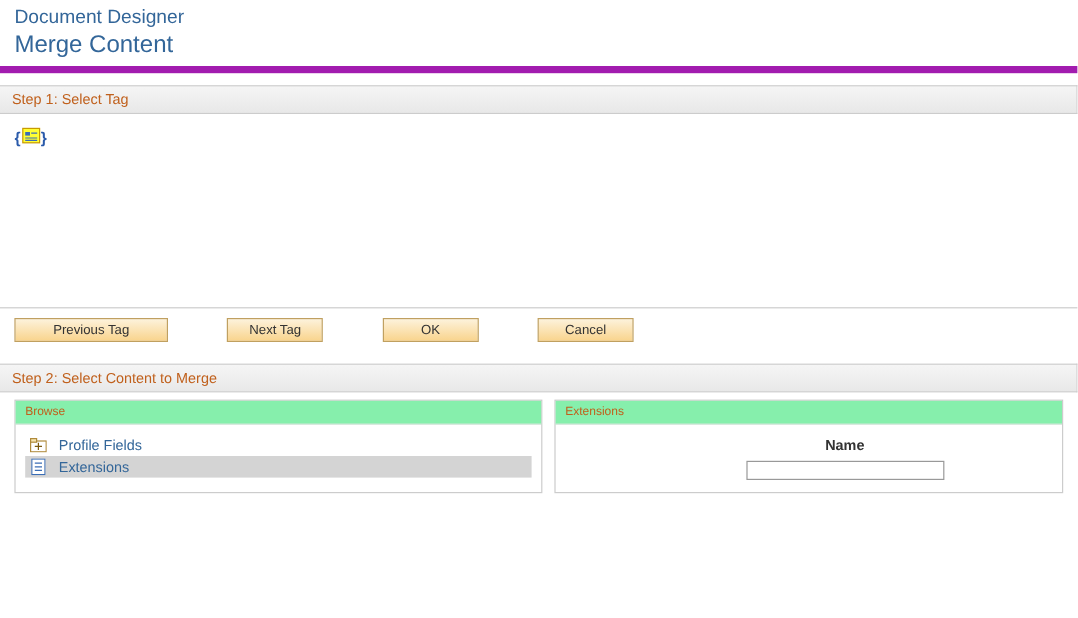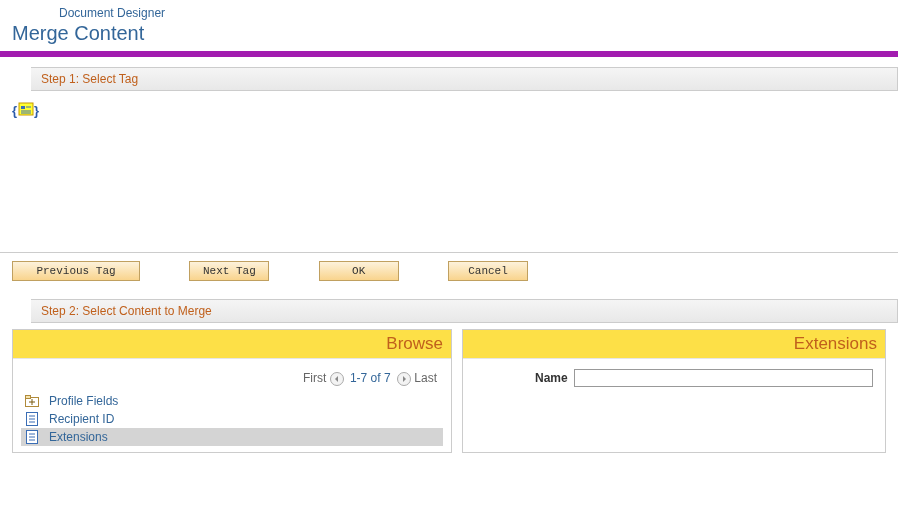--- a/index.html
+++ b/index.html
@@ -7,40 +7,38 @@
     margin: 0;
     padding: 0;
     font-family: Arial, sans-serif;
     font-size: 12px;
     background: #fff;
     color: #333;
     width: 898px;
   }
   .breadcrumb {
     padding: 6px 12px 2px 12px;
-    font-size: 12px;
+    font-size: 16px;
     color: #336699;
-    margin-left: 47px;
   }
   .breadcrumb a { color: #336699; text-decoration: none; cursor: pointer; }
   .page-title {
     padding: 0 12px 6px 12px;
     font-size: 20px;
     color: #336699;
     border-bottom: 6px solid #a21caf;
   }
   .step-bar {
     background: linear-gradient(#f5f5f5, #e8e8e8);
     border: 1px solid #ccc;
     border-left: none;
     padding: 4px 10px;
     color: #c0601c;
     font-size: 12px;
     margin-top: 10px;
-    margin-left: 31px;
   }
   .step1-area {
     border: 1px solid #ccc;
     border-top: none;
     border-left: none;
     border-right: none;
     height: 162px;
     padding: 10px 12px;
   }
   .tag-icon-box {
@@ -60,40 +58,38 @@
     line-height: 18px;
     text-align: center;
     background: linear-gradient(#fdf2db, #f9d48d);
     border: 1px solid #c0a060;
     color: #333;
     font-size: 11px;
     padding: 0 0;
     margin-right: 10px;
     cursor: pointer;
     vertical-align: middle;
-    font-family: Liberation Mono, monospace;
   }
   .btn.short { min-width: 80px; margin-left: 36px; }
   .step2-wrap {
     display: flex;
     gap: 10px;
     padding: 6px 12px 12px 12px;
   }
   .panel {
     border: 1px solid #ccc;
   }
   .panel-browse { width: 440px; }
   .panel-ext { flex: 1; }
   .panel-header {
     padding: 4px 8px;
     color: #c0601c;
-    font-size: 17px;
+    font-size: 10px;
     border-bottom: 1px solid #e6e6e6;
-    background: #fde047;
-    text-align: right;
+    background: #86efac;
   }
   .browse-body { padding: 8px 2px 6px 2px; }
   .pager {
     text-align: right;
     padding: 4px 12px 6px 4px;
     color: #666;
     font-size: 12px;
   }
   .pager .nav-circle {
     display: inline-flex;
@@ -128,20 +124,21 @@
     display: inline-flex; align-items:center; justify-content:center;
     flex-shrink: 0;
   }
   .ext-body { padding: 10px 12px; }
   .ext-field-row {
     display: flex;
     align-items: center;
     justify-content: flex-start;
     gap: 6px;
     padding-left: 60px;
+    flex-direction: column;
   }
   .ext-field-row label {
     font-size: 12px;
     font-weight: bold;
     color: #333;
   }
   .ext-field-row input {
     flex: 1;
     height: 18px;
     border: 1px solid #999;
@@ -179,57 +176,31 @@
   <button class="btn short">Cancel</button>
 </div>
 
 <div class="step-bar">Step 2: Select Content to Merge</div>
 
 <div class="step2-wrap">
 
   <div class="panel panel-browse">
     <div class="panel-header">Browse</div>
     <div class="browse-body">
-      <div class="pager">
-        <span>First</span>
-        <span class="nav-circle">
-          <svg width="6" height="6" viewBox="0 0 6 6">
-              <path d="M4 0 L1 3 L4 6 Z" fill="#888"></path>
-            </svg>
-        </span>
-        <span class="count">1-7 of 7</span>
-        <span class="nav-circle">
-          <svg width="6" height="6" viewBox="0 0 6 6">
-              <path d="M2 0 L5 3 L2 6 Z" fill="#888"></path>
-            </svg>
-        </span>
-        <span>Last</span>
-      </div>
       <div class="tree" id="browse-tree">
           <div class="tree-row">
             <span class="treeicon">
               <svg width="14" height="12" viewBox="0 0 14 12">
                 <rect x="0.5" y="2.5" width="13" height="9" fill="#fff" stroke="#b08a3a"></rect>
                 <rect x="0.5" y="0.5" width="5" height="3" fill="#f5e4b0" stroke="#b08a3a"></rect>
                 <line x1="4" y1="7" x2="10" y2="7" stroke="#7a5a10"></line>
                 <line x1="7" y1="4" x2="7" y2="10" stroke="#7a5a10"></line>
               </svg>
             </span>
             <span>Profile Fields</span>
-          </div>
-          <div class="tree-row">
-            <span class="treeicon">
-              <svg width="12" height="14" viewBox="0 0 12 14">
-                <rect x="0.5" y="0.5" width="11" height="13" fill="#fff" stroke="#3a6db5"></rect>
-                <line x1="3" y1="4" x2="9" y2="4" stroke="#3a6db5"></line>
-                <line x1="3" y1="7" x2="9" y2="7" stroke="#3a6db5"></line>
-                <line x1="3" y1="10" x2="9" y2="10" stroke="#3a6db5"></line>
-              </svg>
-            </span>
-            <span>Recipient ID</span>
           </div>
           <div class="tree-row selected">
             <span class="treeicon">
               <svg width="12" height="14" viewBox="0 0 12 14">
                 <rect x="0.5" y="0.5" width="11" height="13" fill="#fff" stroke="#3a6db5"></rect>
                 <line x1="3" y1="4" x2="9" y2="4" stroke="#3a6db5"></line>
                 <line x1="3" y1="7" x2="9" y2="7" stroke="#3a6db5"></line>
                 <line x1="3" y1="10" x2="9" y2="10" stroke="#3a6db5"></line>
               </svg>
             </span>

